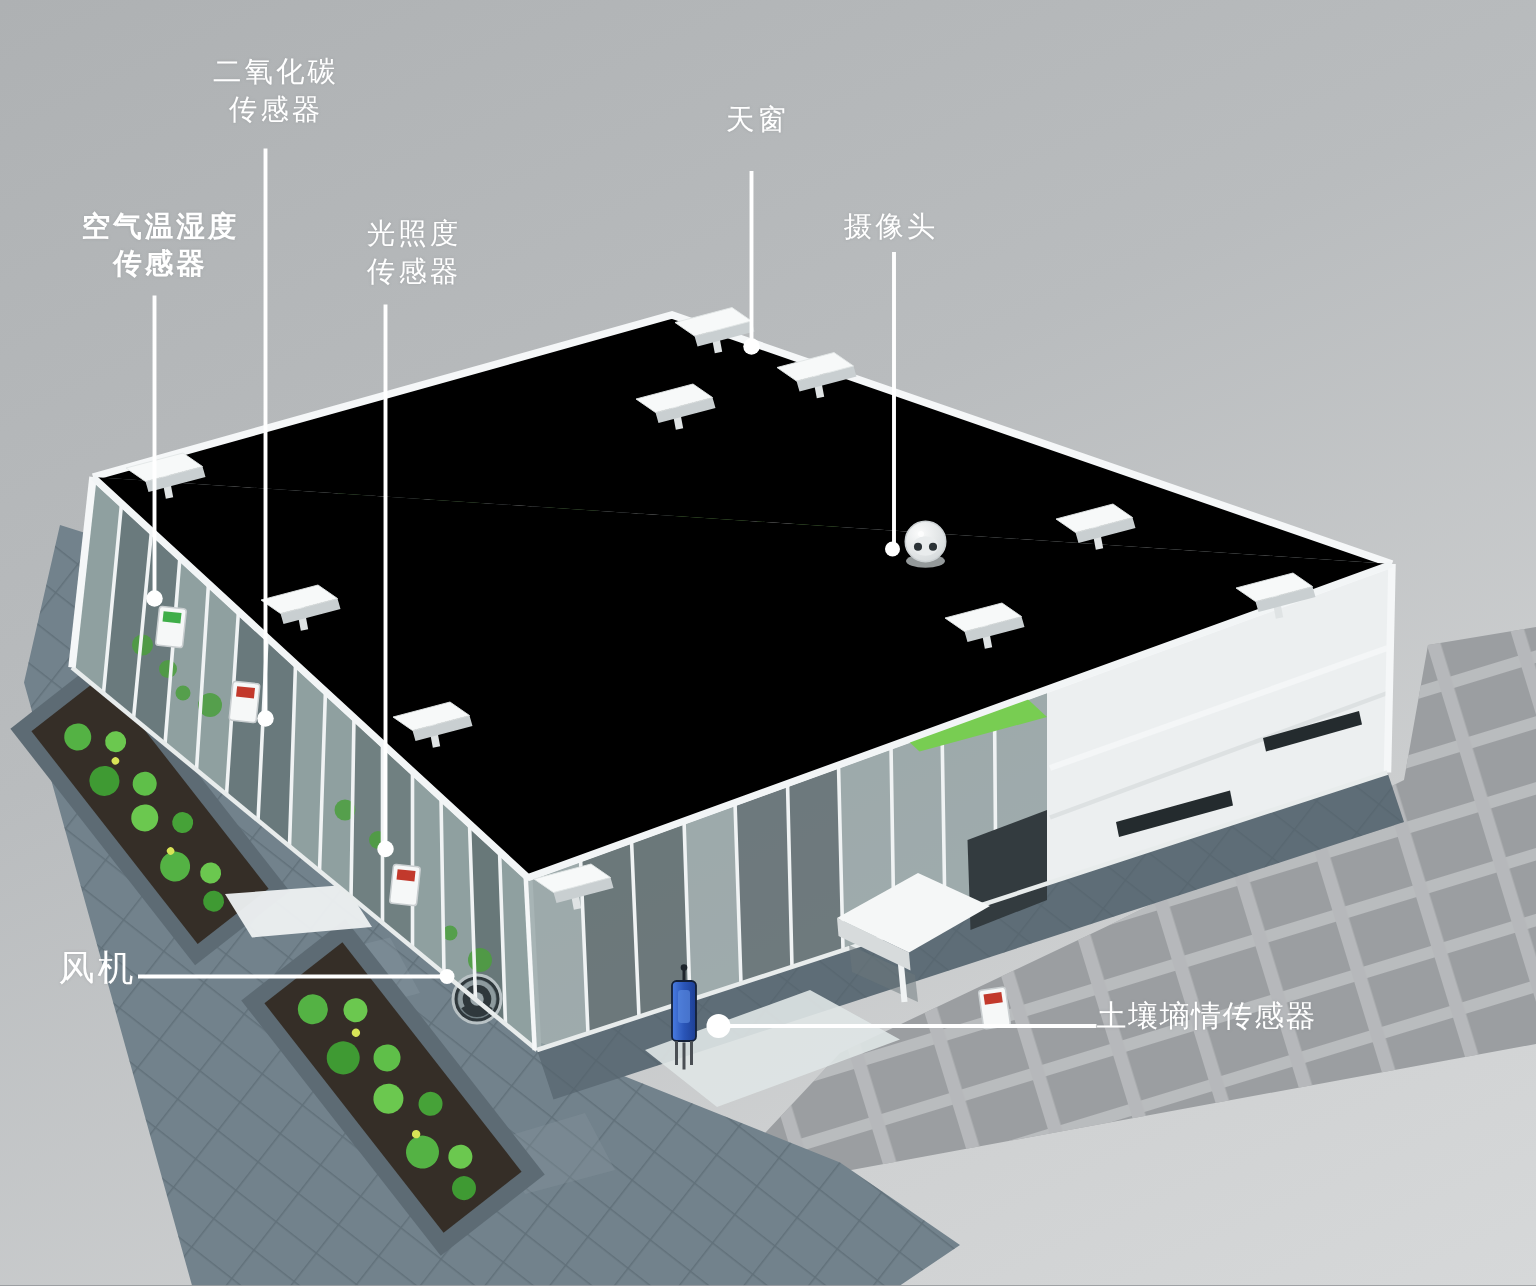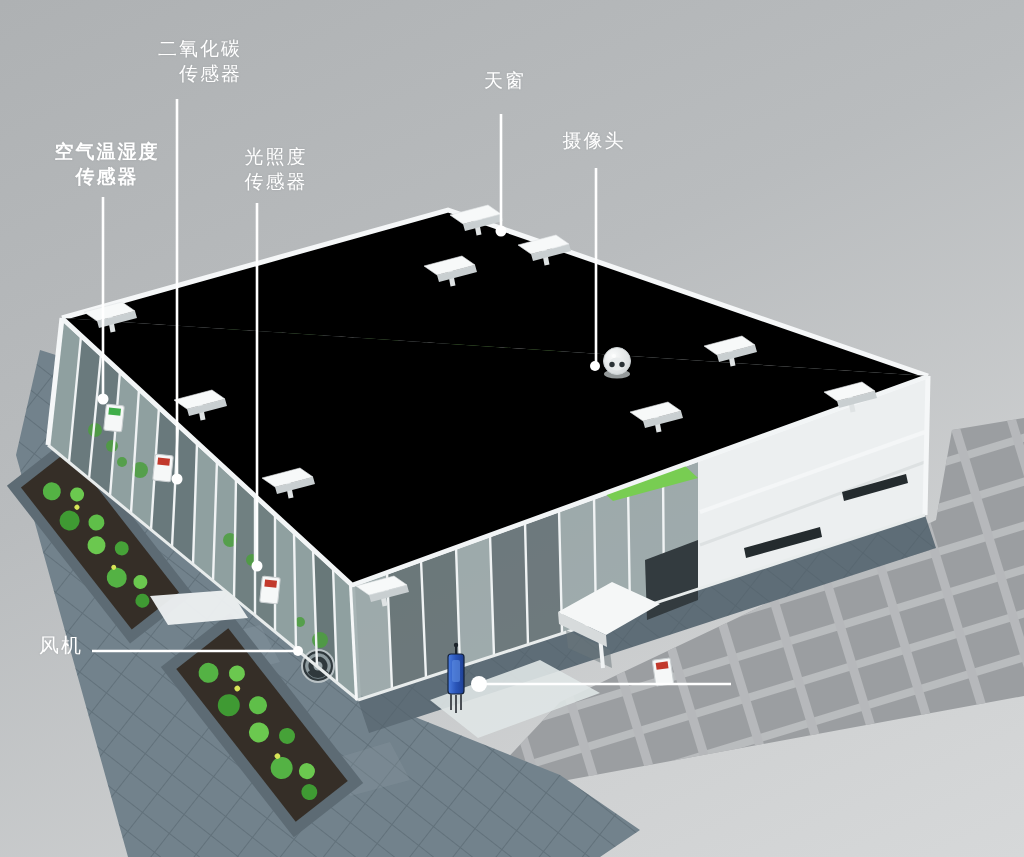--- a/index.html
+++ b/index.html
@@ -9,26 +9,26 @@
     font-family:"Liberation Sans","DejaVu Sans",sans-serif;
   }
   .scene{position:absolute;left:0;top:0;}
   .callout{
     position:absolute;color:#fff;
     font-size:19px;line-height:25px;font-weight:500;letter-spacing:2px;
     text-align:center;text-shadow:0 0 2px rgba(140,144,146,.45);
     white-space:nowrap;
   }
   .callout .l{display:block;}
-  #c-co2  {left:126px;top:36px;width:116px;text-align:right;}
+  #c-co2  {left:126px;top:36px;width:116px;}
   #c-air  {left:46px;top:139px;width:122px;font-weight:bold;}
   #c-light{left:229px;top:144px;width:94px;}
   #c-sky  {left:468px;top:68px;width:74px;}
-  #c-cam  {left:554px;top:128px;width:80px;}
-  #c-fan  {left:31px;top:633px;width:60px;text-align:center;font-size:20px;}
+  #c-cam  {left:554px;top:139px;width:80px;}
+  #c-fan  {left:31px;top:633px;width:60px;text-align:right;font-size:24px;}
   #c-soil {left:731px;top:666px;width:176px;text-align:left;font-size:20px;letter-spacing:1px;}
 </style>
 </head>
 <body>
 
 <div class="stage">
 
 <svg class="scene" width="1024" height="857" viewBox="0 0 1024 857">
   <defs>
     <pattern id="tiles" width="34" height="24" patternUnits="userSpaceOnUse" patternTransform="rotate(38)">
@@ -284,14 +284,17 @@
 </div>
 <div class="callout" id="c-sky">
   <span class="l">天窗</span>
 </div>
 <div class="callout" id="c-cam">
   <span class="l">摄像头</span>
 </div>
 <div class="callout" id="c-fan">
   <span class="l">风机</span>
 </div>
+<div class="callout" id="c-soil">
+  <span class="l">土壤墒情传感器</span>
+</div>
 
 </div>
 
 </body></html>

